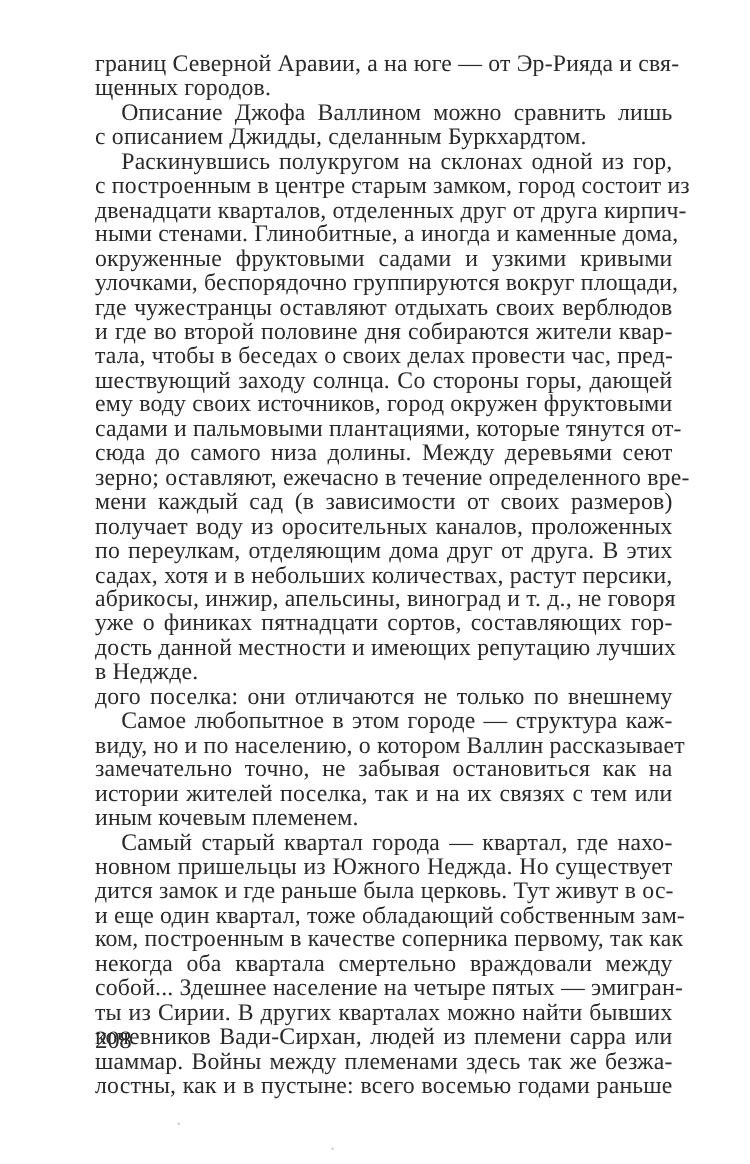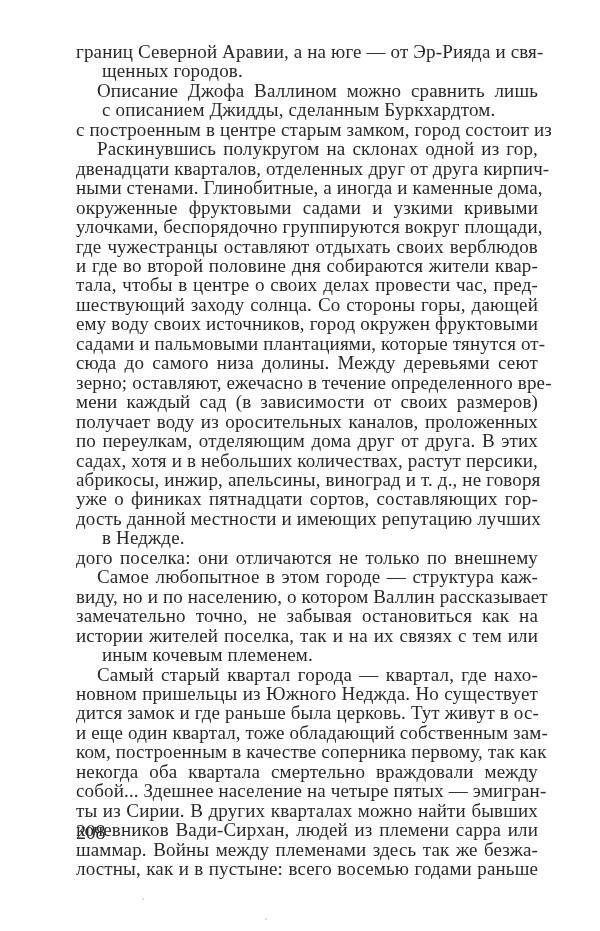--- a/index.html
+++ b/index.html
@@ -26,21 +26,20 @@
     }
     .line {
       display: block;
       white-space: nowrap;
       text-align: justify;
       text-align-last: justify;
       height: 19.46px;
     }
     .line.last {
       text-align-last: left;
-      margin-left: 26px;
     }
     .line.indent {
       padding-left: 21px;
       font-family: Liberation Serif, serif;
     }
     .page-number {
       position: absolute;
       left: 76px;
       top: 821px;
       font-family: "Liberation Serif", "DejaVu Serif", serif;
@@ -65,29 +64,29 @@
     <span class="line">границ Северной Аравии, а на юге — от Эр-Рияда и свя-</span>
     <span class="line last">щенных городов.</span>
   </div>
 
   <div>
     <span class="line indent">Описание Джофа Валлином можно сравнить лишь</span>
     <span class="line last">с описанием Джидды, сделанным Буркхардтом.</span>
   </div>
 
   <div>
+    <span class="line indent">Раскинувшись полукругом на склонах одной из гор,</span>
     <span class="line">с построенным в центре старым замком, город состоит из</span>
-    <span class="line indent">Раскинувшись полукругом на склонах одной из гор,</span>
     <span class="line">двенадцати кварталов, отделенных друг от друга кирпич-</span>
     <span class="line">ными стенами. Глинобитные, а иногда и каменные дома,</span>
     <span class="line">окруженные фруктовыми садами и узкими кривыми</span>
     <span class="line">улочками, беспорядочно группируются вокруг площади,</span>
     <span class="line">где чужестранцы оставляют отдыхать своих верблюдов</span>
     <span class="line">и где во второй половине дня собираются жители квар-</span>
-    <span class="line">тала, чтобы в центре о своих делах провести час, пред-</span>
+    <span class="line">тала, чтобы в беседах о своих делах провести час, пред-</span>
     <span class="line">шествующий заходу солнца. Со стороны горы, дающей</span>
     <span class="line">ему воду своих источников, город окружен фруктовыми</span>
     <span class="line">садами и пальмовыми плантациями, которые тянутся от-</span>
     <span class="line">сюда до самого низа долины. Между деревьями сеют</span>
     <span class="line">зерно; оставляют, ежечасно в течение определенного вре-</span>
     <span class="line">мени каждый сад (в зависимости от своих размеров)</span>
     <span class="line">получает воду из оросительных каналов, проложенных</span>
     <span class="line">по переулкам, отделяющим дома друг от друга. В этих</span>
     <span class="line">садах, хотя и в небольших количествах, растут персики,</span>
     <span class="line">абрикосы, инжир, апельсины, виноград и т. д., не говоря</span>

